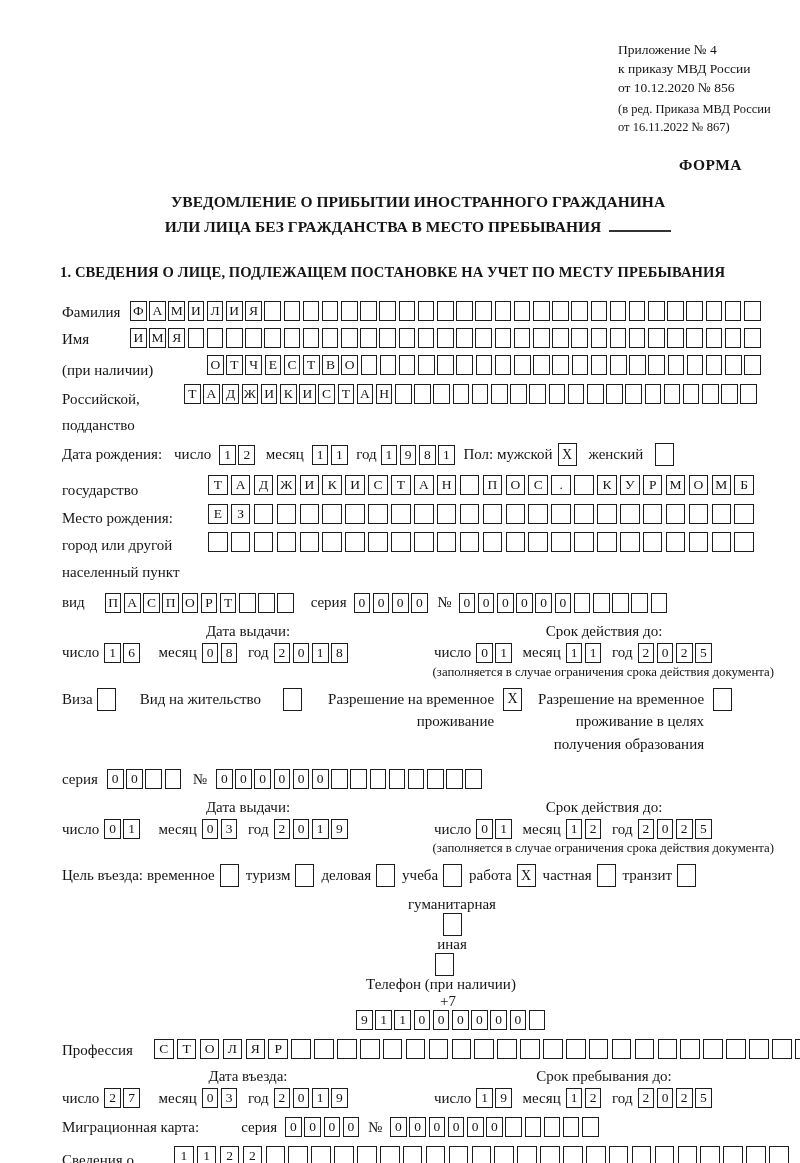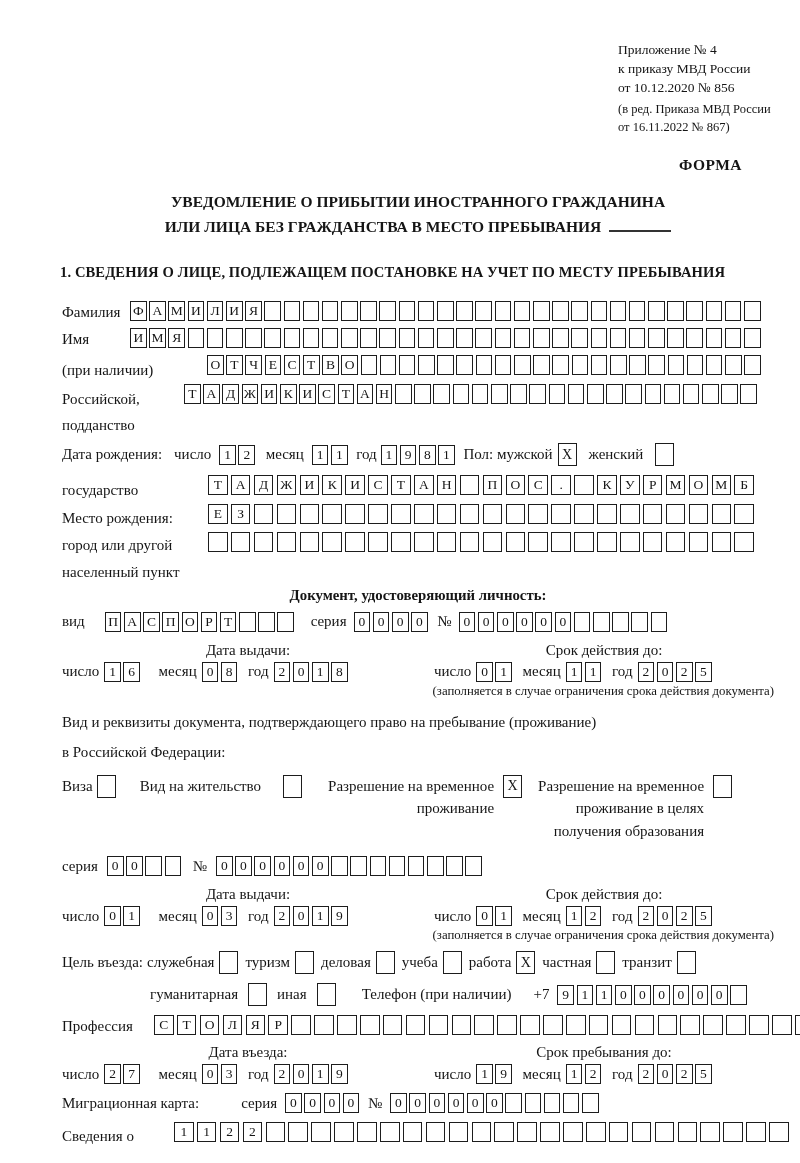--- a/index.html
+++ b/index.html
@@ -59,21 +59,21 @@
   .center-bold { text-align:center; font-weight:bold; font-size:14.8px; margin:4px 0 8px 0; }
 
   
   .permits { display:flex; align-items:flex-start; margin:8px 0 14px 0; }
   .permit { display:flex; align-items:flex-start; }
   .permit .plabel { text-align:right; line-height:1.5; }
   .permit .checkbox { margin-left:9px; margin-top:0; }
 
   .purpose-line { display:flex; align-items:center; margin-bottom:9px; }
   .purpose-line .checkbox { margin-left:5px; margin-right:7px; }
-  .indent { margin-left:88px; }
+  .indent { margin-left:68px;flex-direction:column; }
 </style>
 </head>
 <body>
 
 <div class="page">
 
   <div class="annex">
     <div>Приложение № 4</div>
     <div>к приказу МВД России</div>
     <div>от 10.12.2020 № 856</div>
@@ -352,21 +352,20 @@
           <span class="cbox"></span>
           <span class="cbox"></span>
           <span class="cbox"></span>
           <span class="cbox"></span>
           <span class="cbox"></span>
           <span class="cbox"></span>
         </div>
     </div>
   </div>
 
-  <div class="center-bold" style="margin-top:-6px">Документ, удостоверяющий личность:</div>
 
   <div class="row inline" style="align-items:center; margin-bottom:10px">
     <span style="margin-right:20px">вид</span>
     <span class="boxes" style="margin-right:14px">
         <span class="cbox">П</span>
         <span class="cbox">А</span>
         <span class="cbox">С</span>
         <span class="cbox">П</span>
         <span class="cbox">О</span>
         <span class="cbox">Р</span>
@@ -439,24 +438,20 @@
             <span class="cbox">2</span>
             <span class="cbox">0</span>
             <span class="cbox">2</span>
             <span class="cbox">5</span>
           </span>
       </div>
     </div>
   </div>
   <div class="restrict-note">(заполняется в случае ограничения срока действия документа)</div>
 
-  <div style="line-height:2.0; margin-bottom:2px">
-    <div>Вид и реквизиты документа, подтверждающего право на пребывание (проживание)</div>
-    <div>в Российской Федерации:</div>
-  </div>
 
   <div class="permits">
     <div class="permit">
       <span class="plabel">Виза</span>
       <span class="checkbox" style="margin-left:4px"></span>
     </div>
     <div class="permit" style="margin-left:24px">
       <span class="plabel">Вид на жительство</span>
       <span class="checkbox" style="margin-left:22px"></span>
     </div>
@@ -547,21 +542,21 @@
             <span class="cbox">2</span>
             <span class="cbox">5</span>
           </span>
       </div>
     </div>
   </div>
   <div class="restrict-note">(заполняется в случае ограничения срока действия документа)</div>
 
   <div class="purpose-line">
     <span style="margin-right:4px">Цель въезда:</span>
-    <span>служебная</span>
+    <span>временное</span>
     <span class="checkbox"></span>
     <span>туризм</span>
     <span class="checkbox"></span>
     <span>деловая</span>
     <span class="checkbox"></span>
     <span>учеба</span>
     <span class="checkbox"></span>
     <span>работа</span>
     <span class="checkbox">X</span>
     <span>частная</span>

